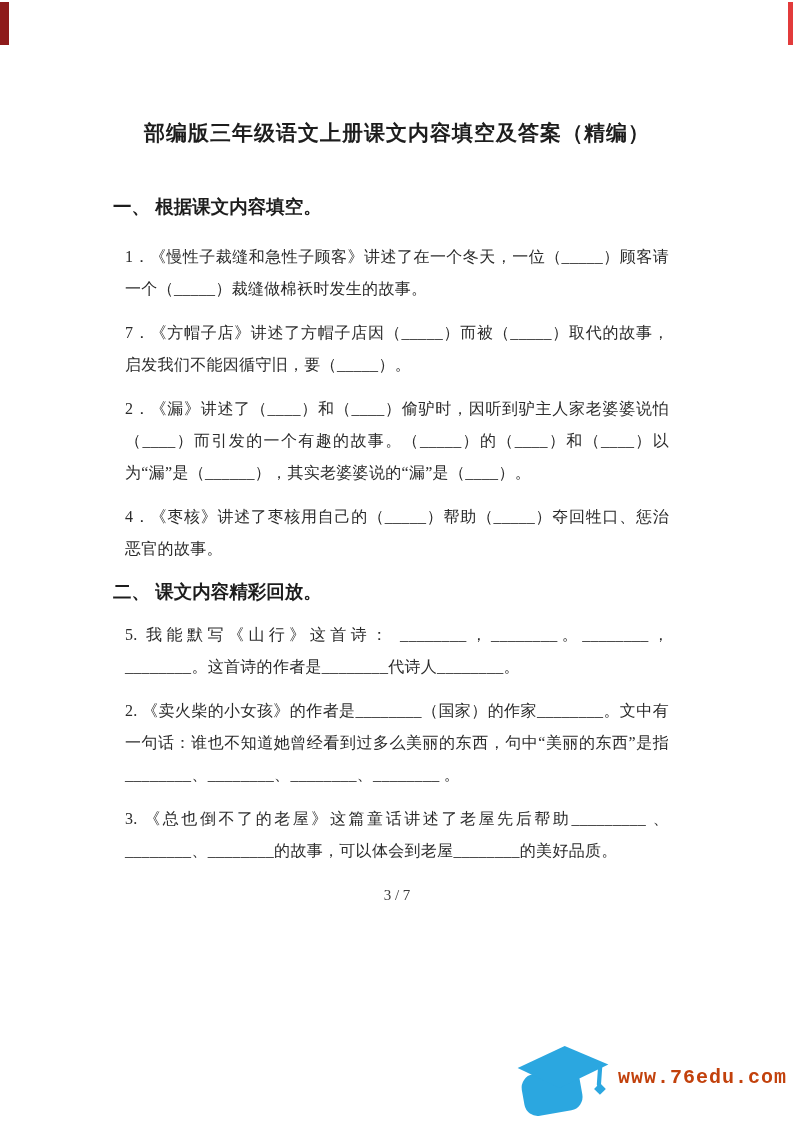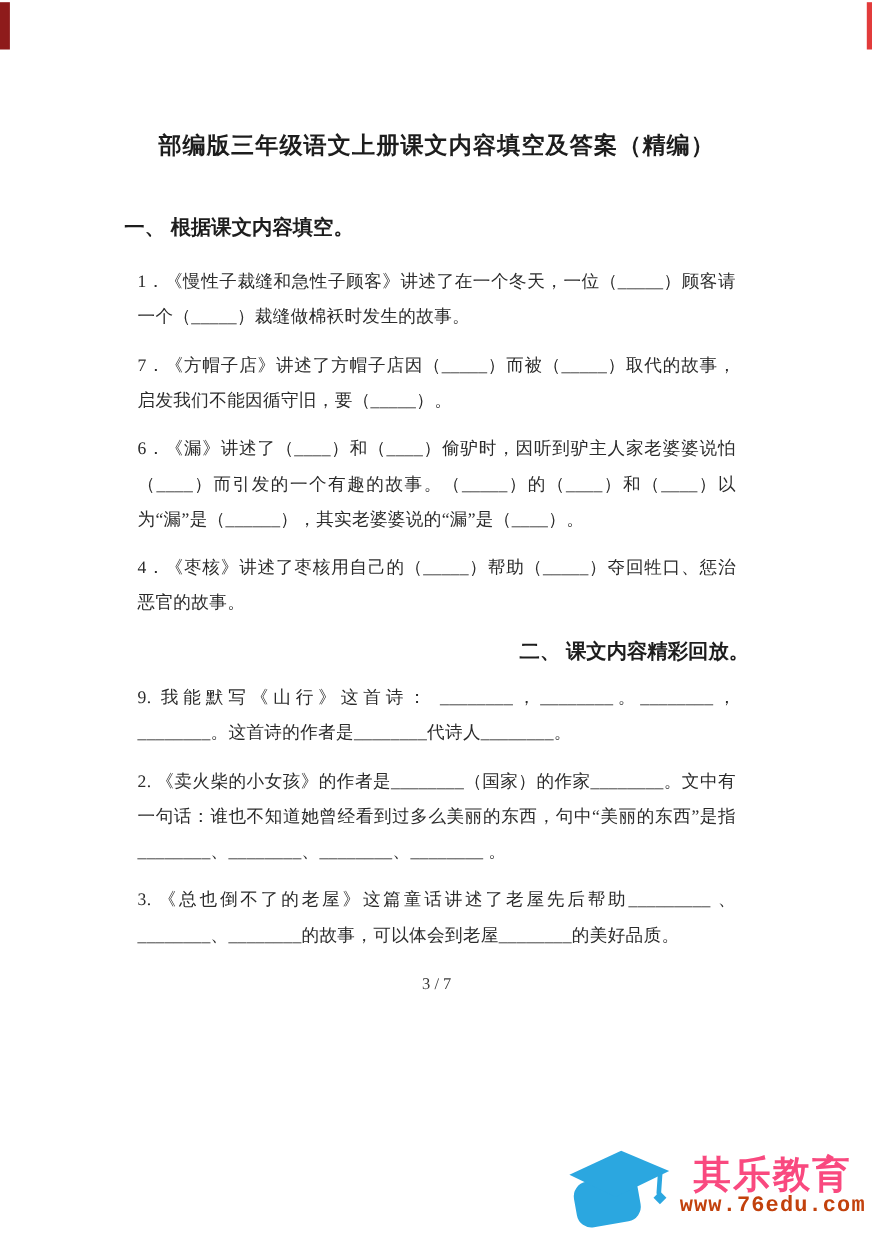--- a/index.html
+++ b/index.html
@@ -38,21 +38,21 @@
   .section{margin:0;}
   .section-heading{
     margin:0;
     font-size:18.5px;
     line-height:30px;
     font-weight:bold;
     font-family:"Liberation Sans","DejaVu Sans",sans-serif;
     color:#1d1d1d;
   }
   .sec-1 .section-heading{margin-top:44px;margin-bottom:19px;}
-  .sec-2 .section-heading{margin-bottom:9px;text-align:right;}
+  .sec-2 .section-heading{margin-bottom:9px;}
   .sec-3 .section-heading{margin-top:20px;margin-bottom:9px;}
   .question-item{
     margin:12px;
     text-align:justify;
     letter-spacing:0.3px;
   }
   .page-num{
     margin-top:5px;
     text-align:center;
     font-size:15px;
@@ -93,40 +93,39 @@
 <div class="corner-mark-right"></div>
 
 <div class="content">
 
   <h1 class="doc-title">部编版三年级语文上册课文内容填空及答案（精编）</h1>
 
   <div class="section sec-1">
     <h2 class="section-heading">一、 根据课文内容填空。</h2>
     <p class="question-item">1．《慢性子裁缝和急性子顾客》讲述了在一个冬天，一位（_____）顾客请一个（_____）裁缝做棉袄时发生的故事。</p>
     <p class="question-item">7．《方帽子店》讲述了方帽子店因（_____）而被（_____）取代的故事，启发我们不能因循守旧，要（_____）。</p>
-    <p class="question-item">6．《漏》讲述了（____）和（____）偷驴时，因听到驴主人家老婆婆说怕（____）而引发的一个有趣的故事。（_____）的（____）和（____）以为“漏”是（______），其实老婆婆说的“漏”是（____）。</p>
+    <p class="question-item">2．《漏》讲述了（____）和（____）偷驴时，因听到驴主人家老婆婆说怕（____）而引发的一个有趣的故事。（_____）的（____）和（____）以为“漏”是（______），其实老婆婆说的“漏”是（____）。</p>
     <p class="question-item">4．《枣核》讲述了枣核用自己的（_____）帮助（_____）夺回牲口、惩治恶官的故事。</p>
   </div>
 
   <div class="section sec-2">
     <h2 class="section-heading">二、 课文内容精彩回放。</h2>
-    <p class="question-item">9. 我能默写《山行》这首诗： ________，________。________，________。这首诗的作者是________代诗人________。</p>
+    <p class="question-item">5. 我能默写《山行》这首诗： ________，________。________，________。这首诗的作者是________代诗人________。</p>
     <p class="question-item">2. 《卖火柴的小女孩》的作者是________（国家）的作家________。文中有一句话：谁也不知道她曾经看到过多么美丽的东西，句中“美丽的东西”是指________、________、________、________ 。</p>
     <p class="question-item">3. 《总也倒不了的老屋》这篇童话讲述了老屋先后帮助_________ 、________、________的故事，可以体会到老屋________的美好品质。</p>
   </div>
 
 
   <div class="page-num">3 / 7</div>
 
 </div>
 
 <div class="brand-logo">
   <svg class="cap-icon" width="102" height="84" viewBox="0 0 120 100" xmlns="http://www.w3.org/2000/svg">
     <rect class="cap-fill" x="12" y="42" width="70" height="50" rx="16" transform="rotate(-10 47 67)"></rect>
     <polygon class="cap-fill" points="6,38 62,12 114,34 56,62"></polygon>
     <rect class="cap-fill" x="101" y="34" width="5" height="26" rx="2" transform="rotate(4 103 47)"></rect>
     <polygon class="cap-fill" points="104,56 111,63 104,70 97,63"></polygon>
   </svg>
   <div class="brand-text">
-    <div class="brand-name">其乐教育</div>
     <div class="brand-site">www.76edu.com</div>
   </div>
 </div>
 
 </body></html>

